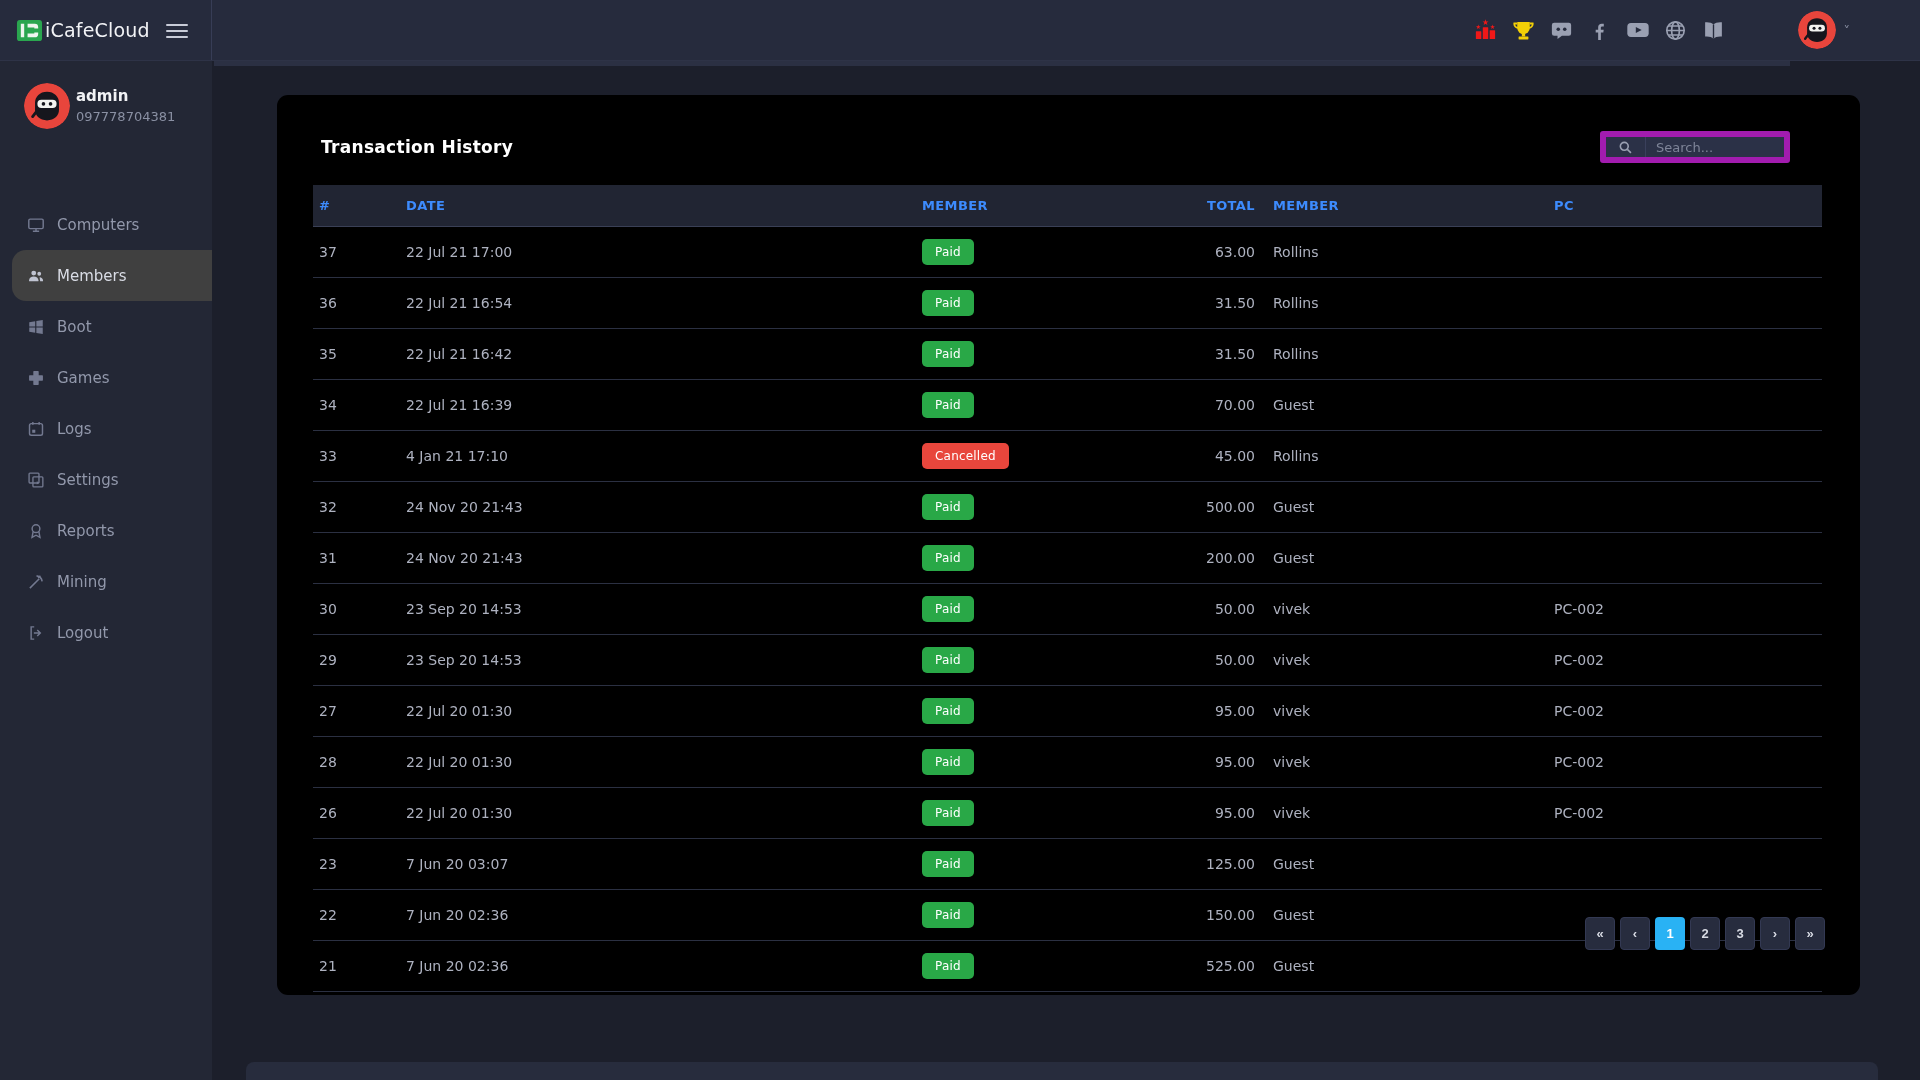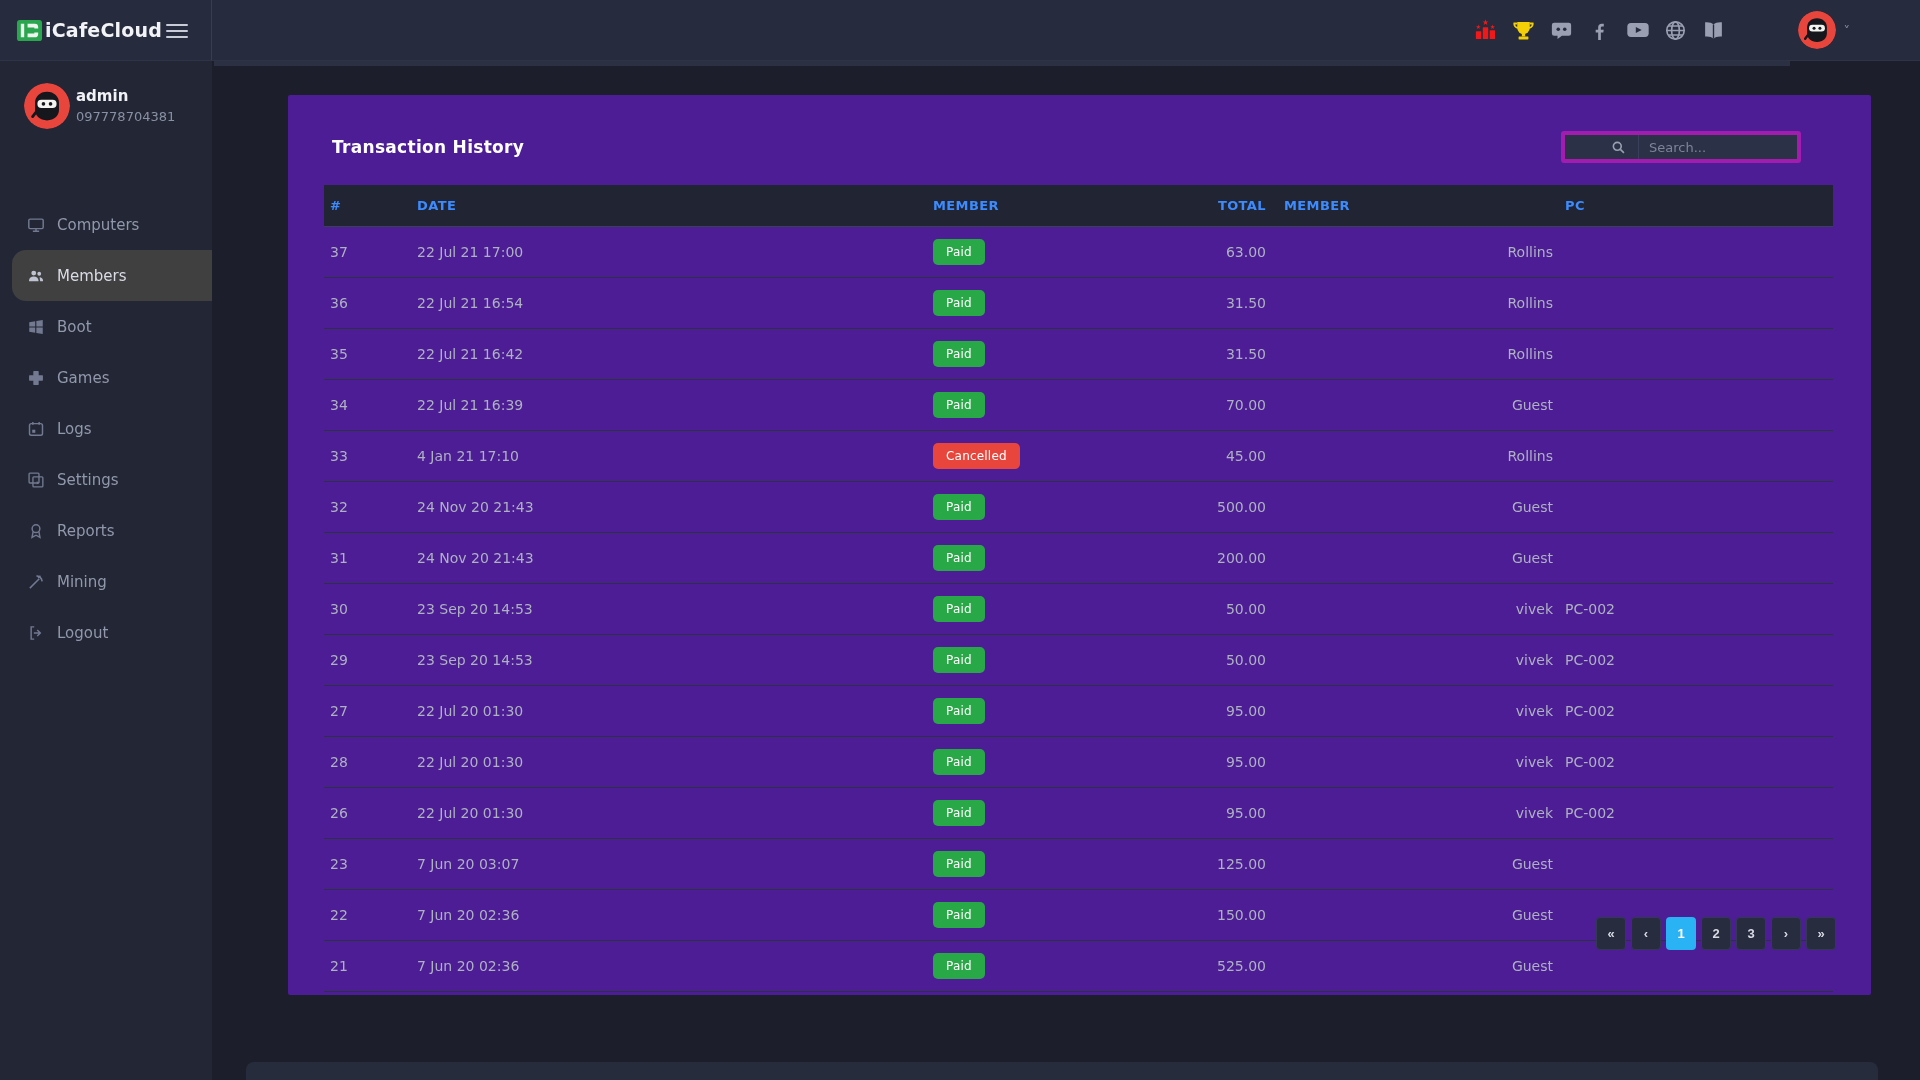--- a/index.html
+++ b/index.html
@@ -7,21 +7,21 @@
   body {
     width:1920px; height:1080px; position:relative; overflow:hidden;
     background:#1c1f2b; color:#b6bac8;
     font-family:"DejaVu Sans","Liberation Sans",sans-serif;
   }
   
   .topbar { position:absolute; top:0; left:0; width:1920px; height:61px;
     background:#262b3d; border-bottom:1px solid #2e3347; display:flex; z-index:5; }
   .brand-area { width:212px; height:100%; position:relative; display:flex;
     align-items:center; padding-left:16px; border-right:1px solid #373d56; }
-  .brand-text { color:#f2f3f6; font-weight:bold; font-size:19px; letter-spacing:.2px; margin-left:2px; }
+  .brand-text { color:#f2f3f6; font-weight:normal; font-size:19px; letter-spacing:.2px; margin-left:2px; }
   .hamburger { position:absolute; left:166px; top:20px; width:24px; height:20px;
     background:none; border:none; cursor:pointer; padding:0; }
   .hamburger span { display:block; width:22px; height:2.5px; background:#c8ccd8; margin:3.5px 0; border-radius:2px; }
   .topbar-right { flex:1; display:flex; align-items:center; justify-content:flex-end; padding-right:70px; }
   .tb-icon { width:24px; height:24px; margin-left:14px; display:flex; align-items:center; justify-content:center; cursor:pointer; }
   .avatar-wrap { display:flex; align-items:center; margin-left:72px; cursor:pointer; }
   .avatar-sm { width:38px; height:38px; border-radius:50%; overflow:hidden; }
   .chevron { color:#8a90a3; font-size:13px; margin-left:8px; }
   
   .sidebar { position:absolute; top:61px; left:0; width:212px; height:1019px; background:#232735; }
@@ -30,37 +30,37 @@
   .user-name { position:absolute; left:76px; top:26px; color:#f1f2f5; font-size:15px; font-weight:bold; }
   .user-phone { position:absolute; left:76px; top:48px; color:#8a90a3; font-size:13px; }
   .nav { margin-top:28px; }
   .side-item { height:51px; display:flex; align-items:center; cursor:pointer; color:#9298ab; }
   .side-item .s-icon { width:18px; height:18px; margin-left:27px; color:#737990; display:flex; }
   .side-item .s-label { margin-left:12px; font-size:15px; }
   .side-item.active { background:#404040; margin-left:12px; border-radius:14px 0 0 14px; color:#d9dce5; }
   .side-item.active .s-icon { margin-left:15px; color:#c0c4d2; }
   
   .scroll-strip { position:absolute; left:214px; top:61px; width:1576px; height:5px; background:#2b3043; }
-  .card { position:absolute; left:288px; top:95px; width:1583px; height:900px;
-    background:#4c1d95; border-radius:2px; }
+  .card { position:absolute; left:277px; top:95px; width:1583px; height:900px;
+    background:#000000; border-radius:11px; }
   .card-title { position:absolute; left:44px; top:28px; color:#ffffff; font-size:17px; font-weight:bold; letter-spacing:.3px; }
-  .search-group { position:absolute; right:70px; top:36px; width:240px; height:32px;
-    background:#2b3147; border:4px solid #a21caf; border-radius:3px; display:flex; align-items:stretch;padding-left:34px; }
+  .search-group { position:absolute; right:70px; top:36px; width:190px; height:32px;
+    background:#2b3147; border:6px solid #a21caf; border-radius:3px; display:flex; align-items:stretch; }
   .search-addon { width:40px; display:flex; align-items:center; justify-content:center; border-right:1px solid #3a405c; cursor:pointer; }
   .search-input { flex:1; min-width:0; background:transparent; border:none; outline:none;
     color:#c6cad6; font-size:13px; padding:0 10px; font-family:inherit; }
   .search-input::placeholder { color:#7e8498; }
   .table-wrap { position:absolute; left:36px; right:38px; top:90px; }
   table { width:100%; border-collapse:collapse; table-layout:fixed; }
   thead th { text-align:left; color:#3d8bfd; font-size:13px; font-weight:bold; letter-spacing:.4px;
     padding:13px 6px; background:#212533; border-bottom:1px solid #3a4056; }
   thead th.col-total { text-align:right; }
   tbody td { padding:12px 6px; font-size:14px; color:#aeb2c0; border-bottom:1px solid #2b3042; height:19px; }
   tbody td.cell-total { text-align:right; }
-  tbody td.cell-member { padding-left:12px;text-align:right; }
+  tbody td.cell-member { padding-left:12px; }
   .badge { display:inline-block; min-width:40px; text-align:center; padding:6px 13px;
     border-radius:5px; color:#ffffff; font-size:12px; font-weight:normal; letter-spacing:.2px; }
   .pagination { position:absolute; right:35px; bottom:45px; display:flex; gap:5px; }
   .page-btn { width:30px; height:33px; background:#272c3e; border:1px solid #333953; border-radius:4px;
     color:#d7dae3; font-size:13px; font-weight:bold; display:flex; align-items:center; justify-content:center; cursor:pointer; }
   .page-btn.active { border:none; color:#fff; }
   .bottom-card { position:absolute; left:246px; top:1062px; width:1632px; height:18px;
     background:#272c3d; border-radius:8px 8px 0 0; }
 </style>
 </head>

